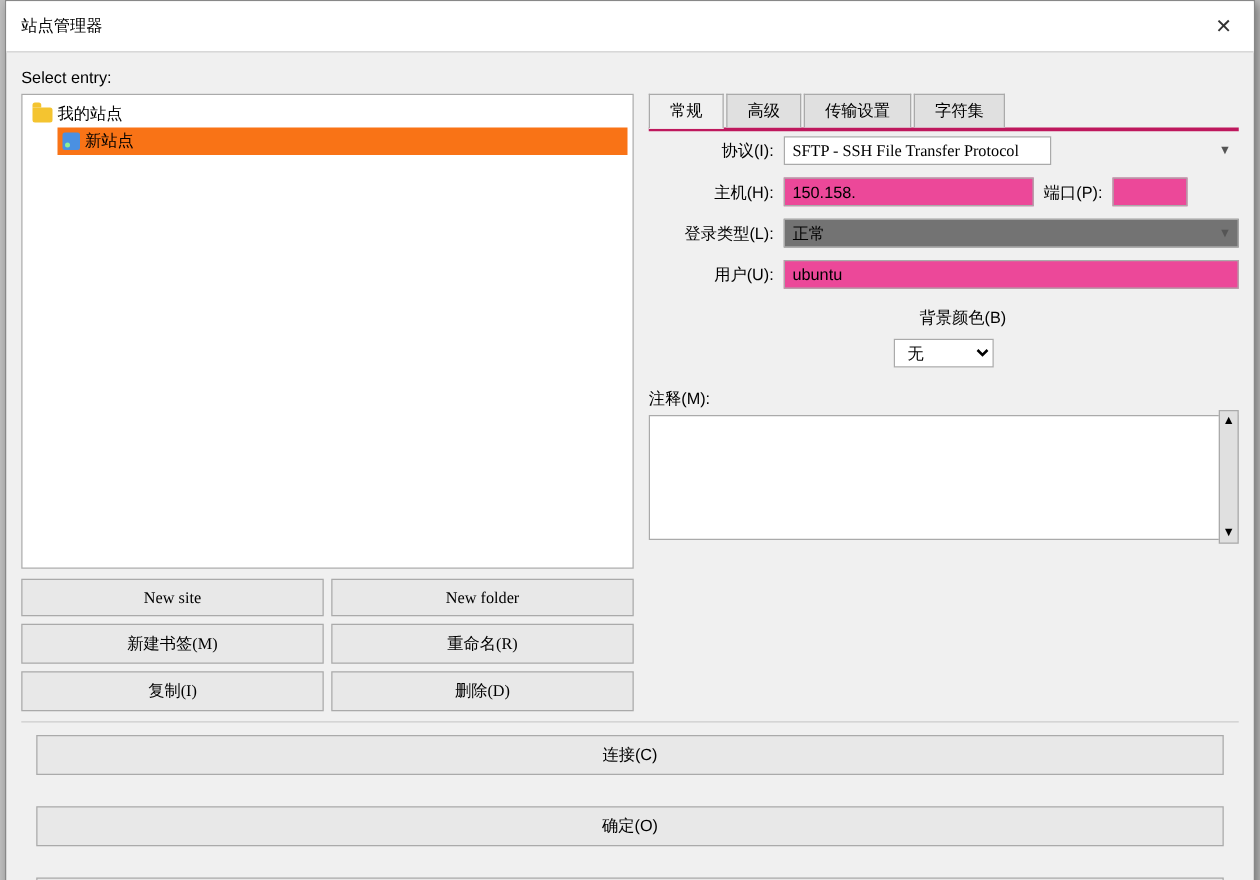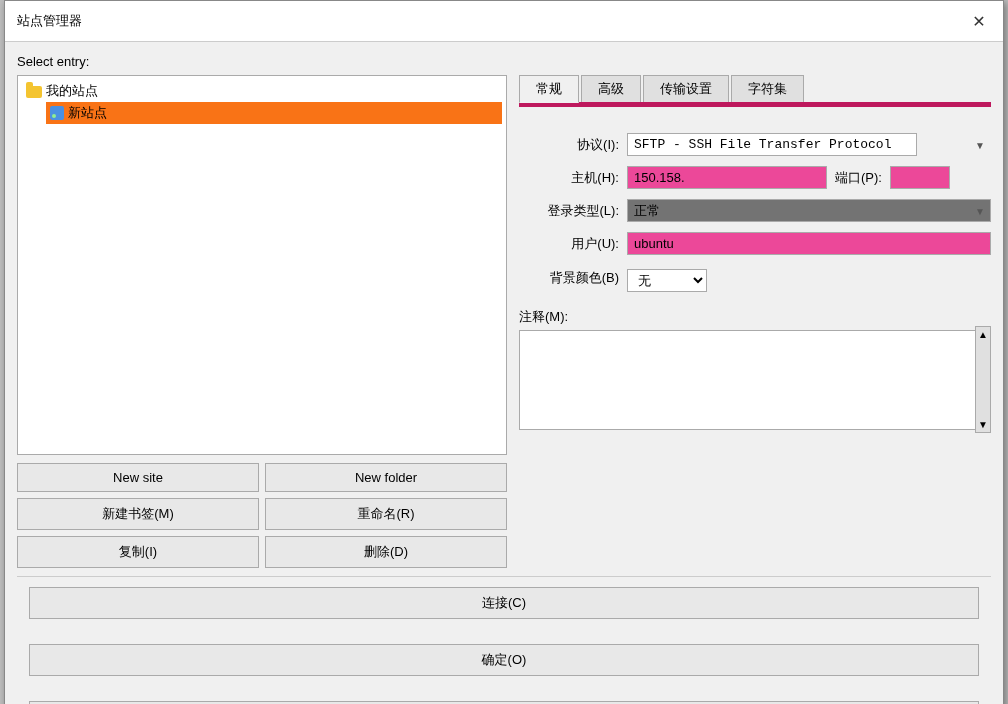--- a/index.html
+++ b/index.html
@@ -61,20 +61,21 @@
       display: flex;
       gap: 12px;
       flex: 1;
     }
 
     
     .left-panel {
       display: flex;
       flex-direction: column;
       width: 490px;
+      font-family: Liberation Serif, serif;
     }
 
     .tree-container {
       background: white;
       border: 1px solid #aaa;
       flex: 1;
       min-height: 380px;
       overflow: auto;
       padding: 4px;
     }
@@ -149,22 +150,22 @@
 
     
     .right-panel {
       flex: 1;
       display: flex;
       flex-direction: column;
     }
 
     .tabs {
       display: flex;
-      border-bottom: 5px solid #be185d;
-      margin-bottom: 26px;
+      border-bottom: 3px solid #be185d;
+      margin-bottom: 4px;
       align-items: flex-end;
     }
     .tab {
       padding: 4px 16px;
       border: 1px solid #aaa;
       border-bottom: none;
       background: #e0e0e0;
       cursor: pointer;
       font-size: 13px;
       margin-right: 2px;
@@ -201,21 +202,21 @@
       font-size: 13px;
       font-family: inherit;
     }
 
     .protocol-select {
       flex: 1;
       padding: 3px 6px;
       border: 1px solid #aaa;
       background: white;
       font-size: 13px;
-      font-family: Liberation Mono, monospace;
+      font-family: Liberation Serif, serif;
       appearance: none;
       -webkit-appearance: none;
       cursor: pointer;
       padding-right: 24px;
       position: relative;
     }
 
     .select-wrapper {
       position: relative;
       flex: 1;
@@ -247,23 +248,24 @@
       background: #737373;
       font-size: 13px;
       font-family: inherit;
       appearance: none;
       -webkit-appearance: none;
       cursor: pointer;
     }
 
     .bg-color-row {
       display: flex;
-      align-items: flex-start;
+      align-items: center;
       gap: 8px;
       margin-top: 4px;
+      flex-direction: column;
     }
 
     .bg-color-select {
       padding: 2px 6px;
       border: 1px solid #aaa;
       background: white;
       font-size: 13px;
       font-family: inherit;
       width: 80px;
     }

